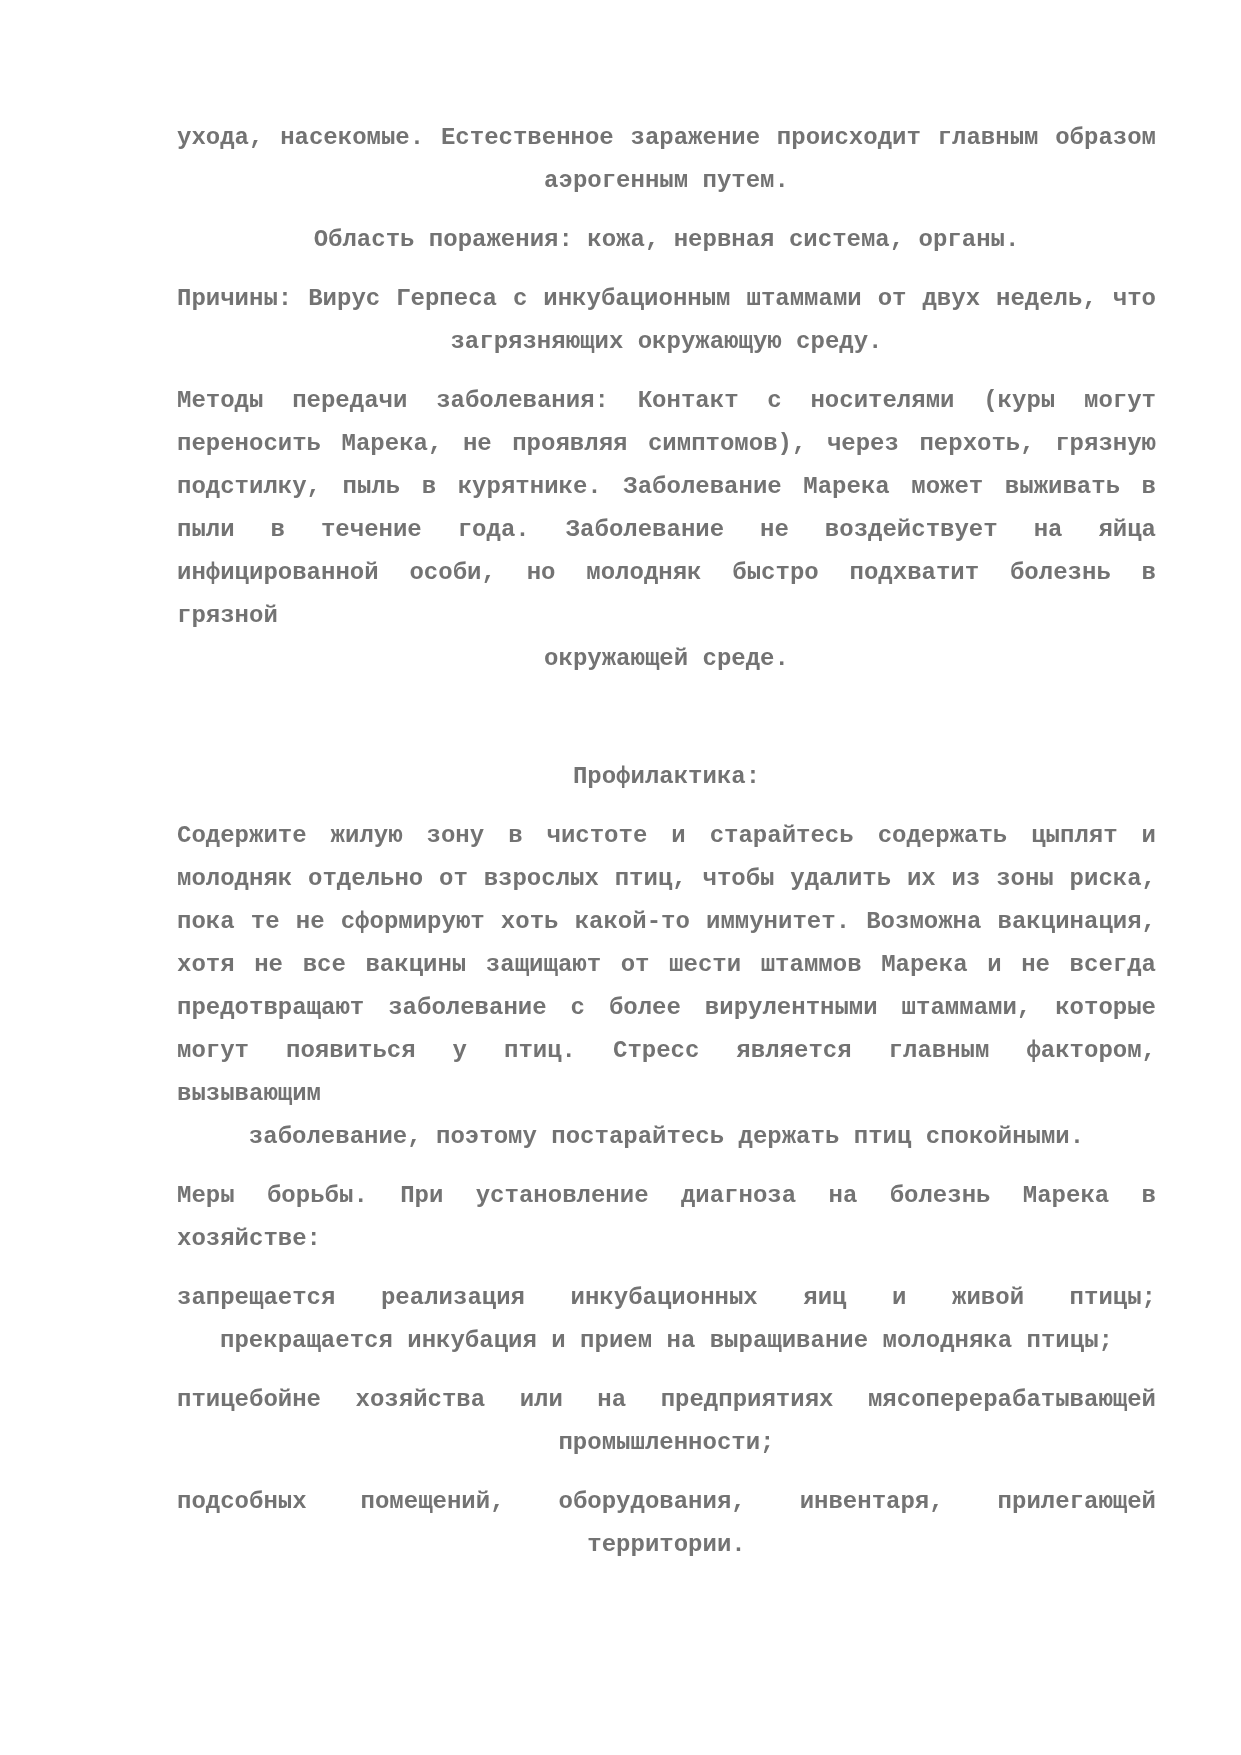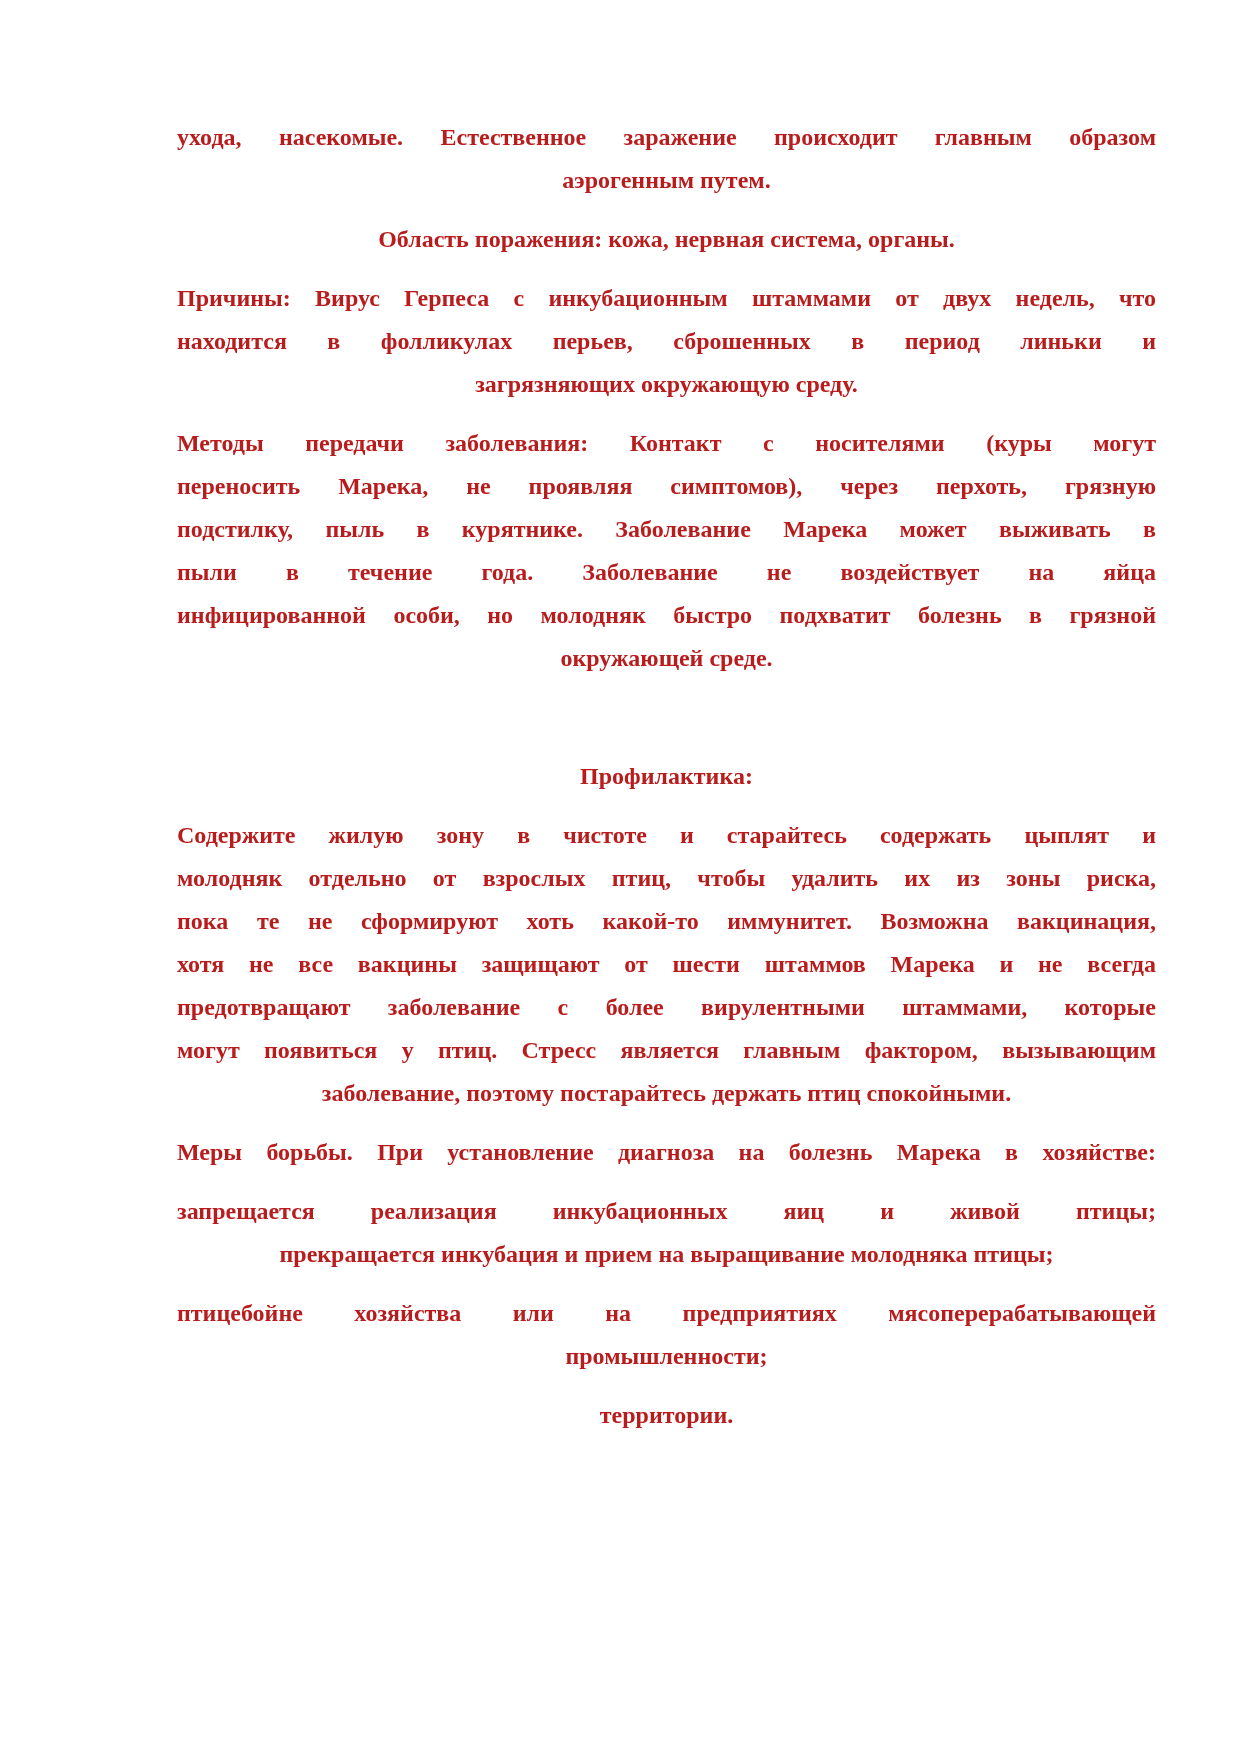--- a/index.html
+++ b/index.html
@@ -8,25 +8,25 @@
     background: #ffffff;
   }
   .page {
     position: relative;
     width: 1241px;
     height: 1755px;
     box-sizing: border-box;
     background: #ffffff;
     padding: 116px 85px 0 177px;
     overflow: hidden;
-    font-family: Liberation Serif, serif;
+    font-family: Liberation Mono, monospace;
     font-weight: 700;
     font-size: 24px;
     line-height: 43px;
-    color: #b91c1c;
+    color: #737373;
   }
   .page p {
     margin: 0 0 16px 0;
   }
   .ln {
     display: block;
     min-height: 43px;
     text-align: center;
     white-space: normal;
   }
@@ -45,21 +45,20 @@
     <span class="ln jl">ухода, насекомые. Естественное заражение происходит главным образом</span>
     <span class="ln">аэрогенным путем.</span>
   </p>
 
   <p>
     <span class="ln">Область поражения: кожа, нервная система, органы.</span>
   </p>
 
   <p>
     <span class="ln jl">Причины: Вирус Герпеса с инкубационным штаммами от двух недель, что</span>
-    <span class="ln jl">находится в фолликулах перьев, сброшенных в период линьки и</span>
     <span class="ln">загрязняющих окружающую среду.</span>
   </p>
 
   <p>
     <span class="ln jl">Методы передачи заболевания: Контакт с носителями (куры могут</span>
     <span class="ln jl">переносить Марека, не проявляя симптомов), через перхоть, грязную</span>
     <span class="ln jl">подстилку, пыль в курятнике. Заболевание Марека может выживать в</span>
     <span class="ln jl">пыли в течение года. Заболевание не воздействует на яйца</span>
     <span class="ln jl">инфицированной особи, но молодняк быстро подхватит болезнь в грязной</span>
     <span class="ln">окружающей среде.</span>
@@ -91,16 +90,17 @@
     <span class="ln jl">запрещается реализация инкубационных яиц и живой птицы;</span>
     <span class="ln">прекращается инкубация и прием на выращивание молодняка птицы;</span>
   </p>
 
   <p>
     <span class="ln jl">птицебойне хозяйства или на предприятиях мясоперерабатывающей</span>
     <span class="ln">промышленности;</span>
   </p>
 
   <p>
+    <span class="ln jl">подсобных помещений, оборудования, инвентаря, прилегающей</span>
     <span class="ln">территории.</span>
   </p>
 
 </div>
 
 </body></html>

